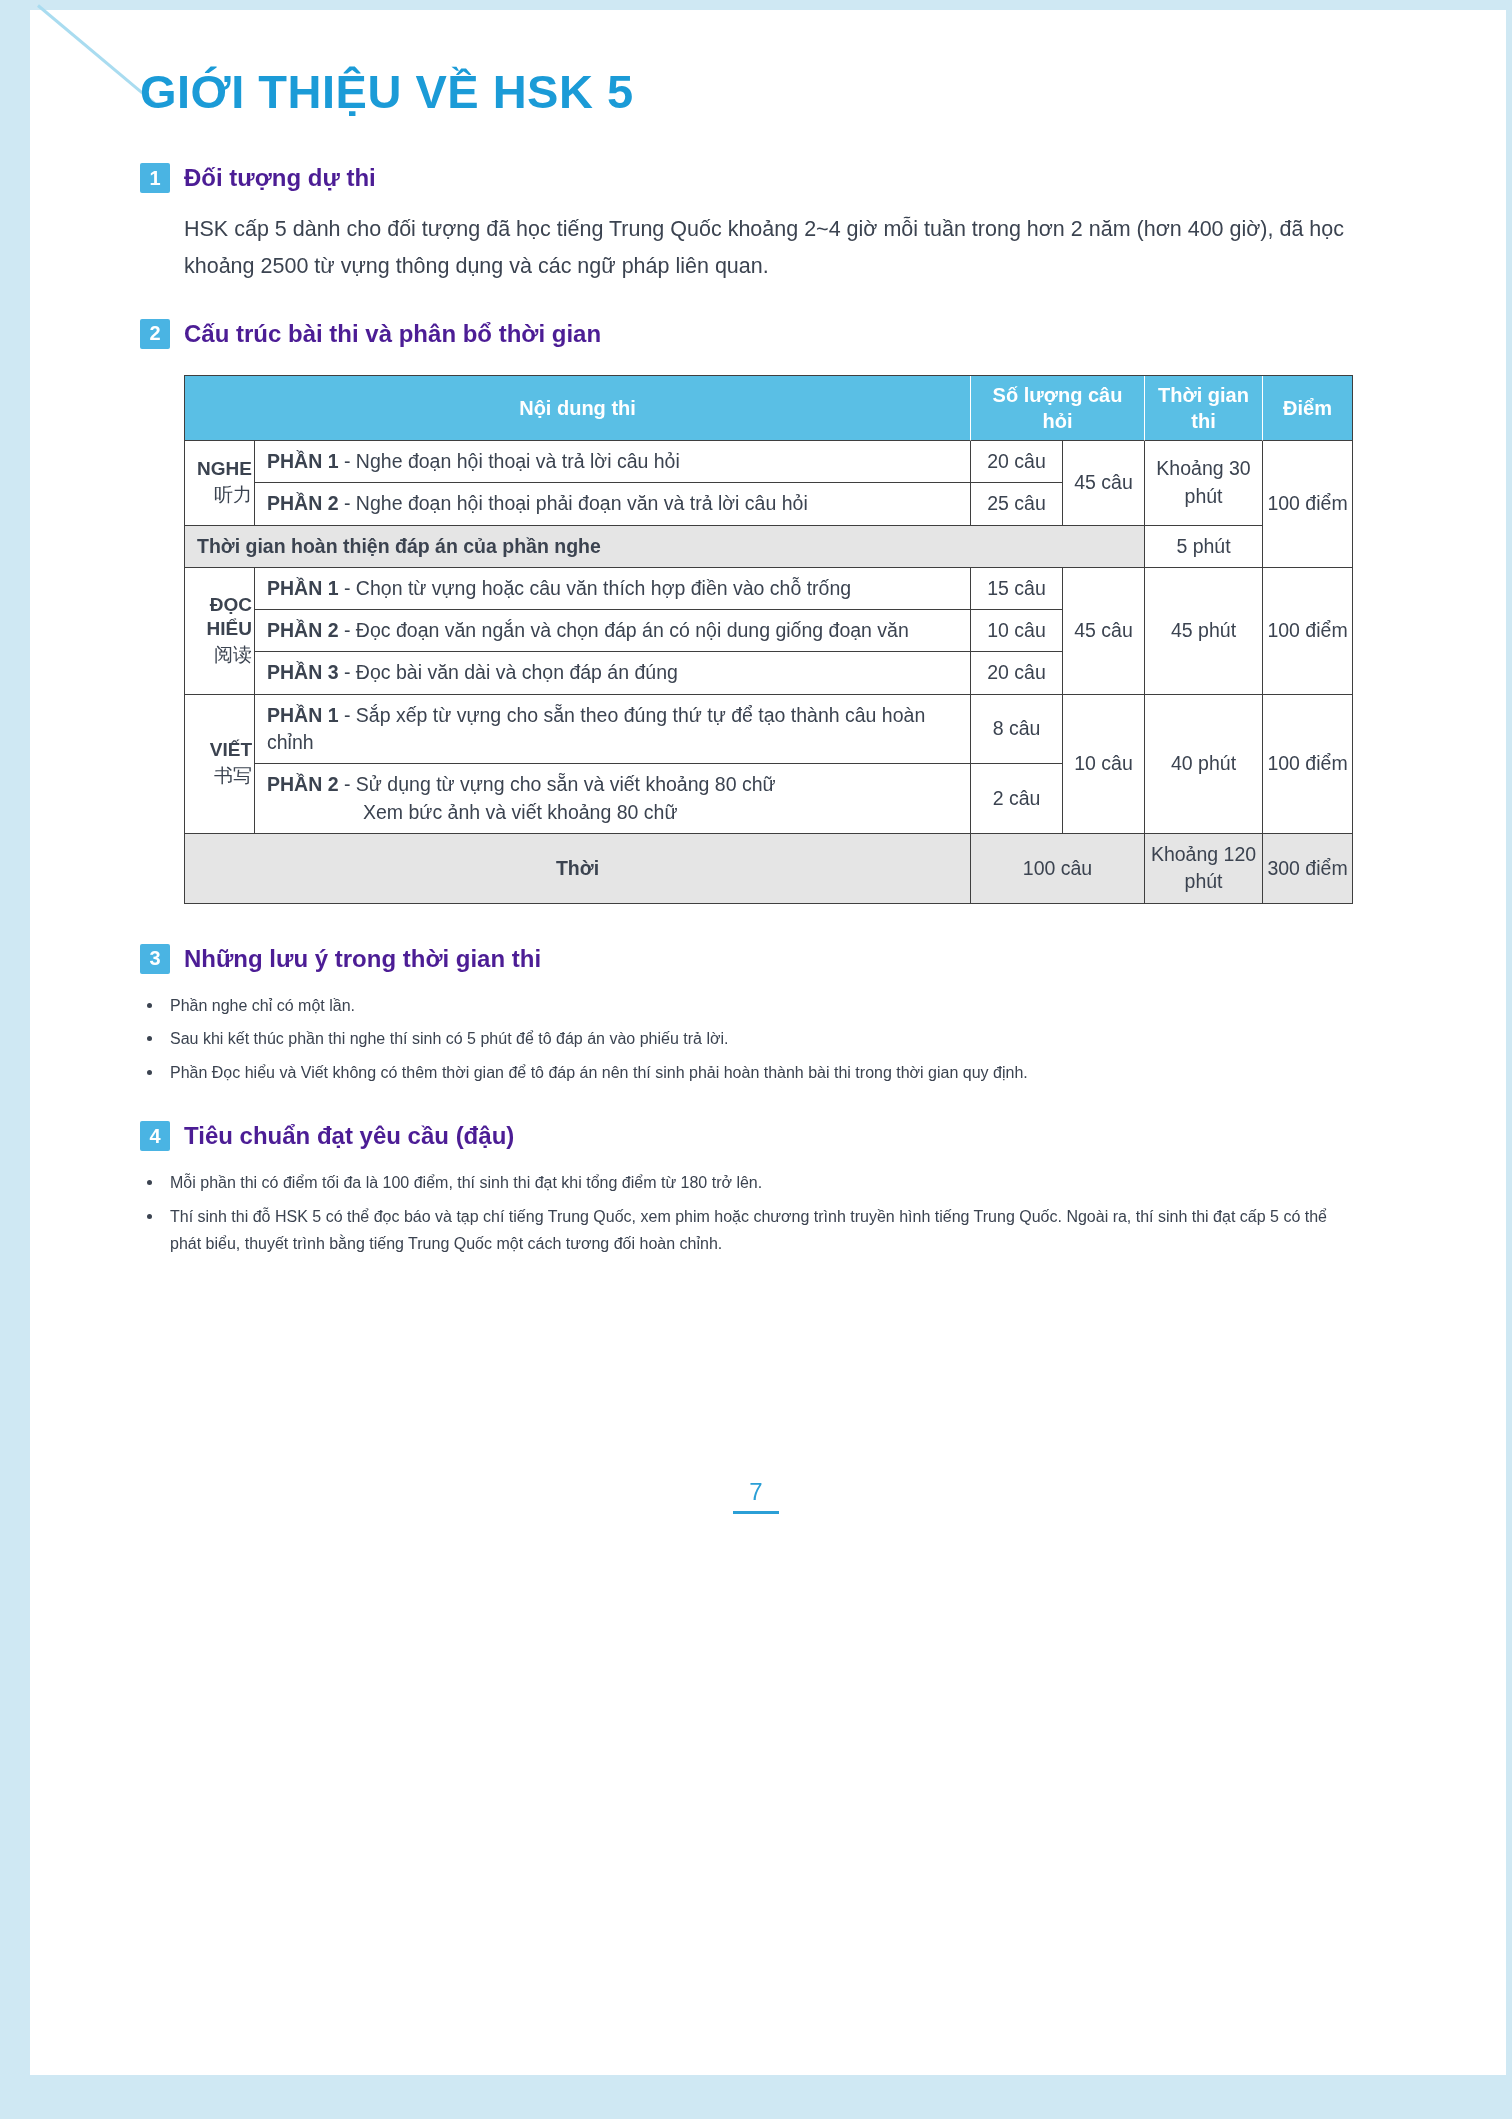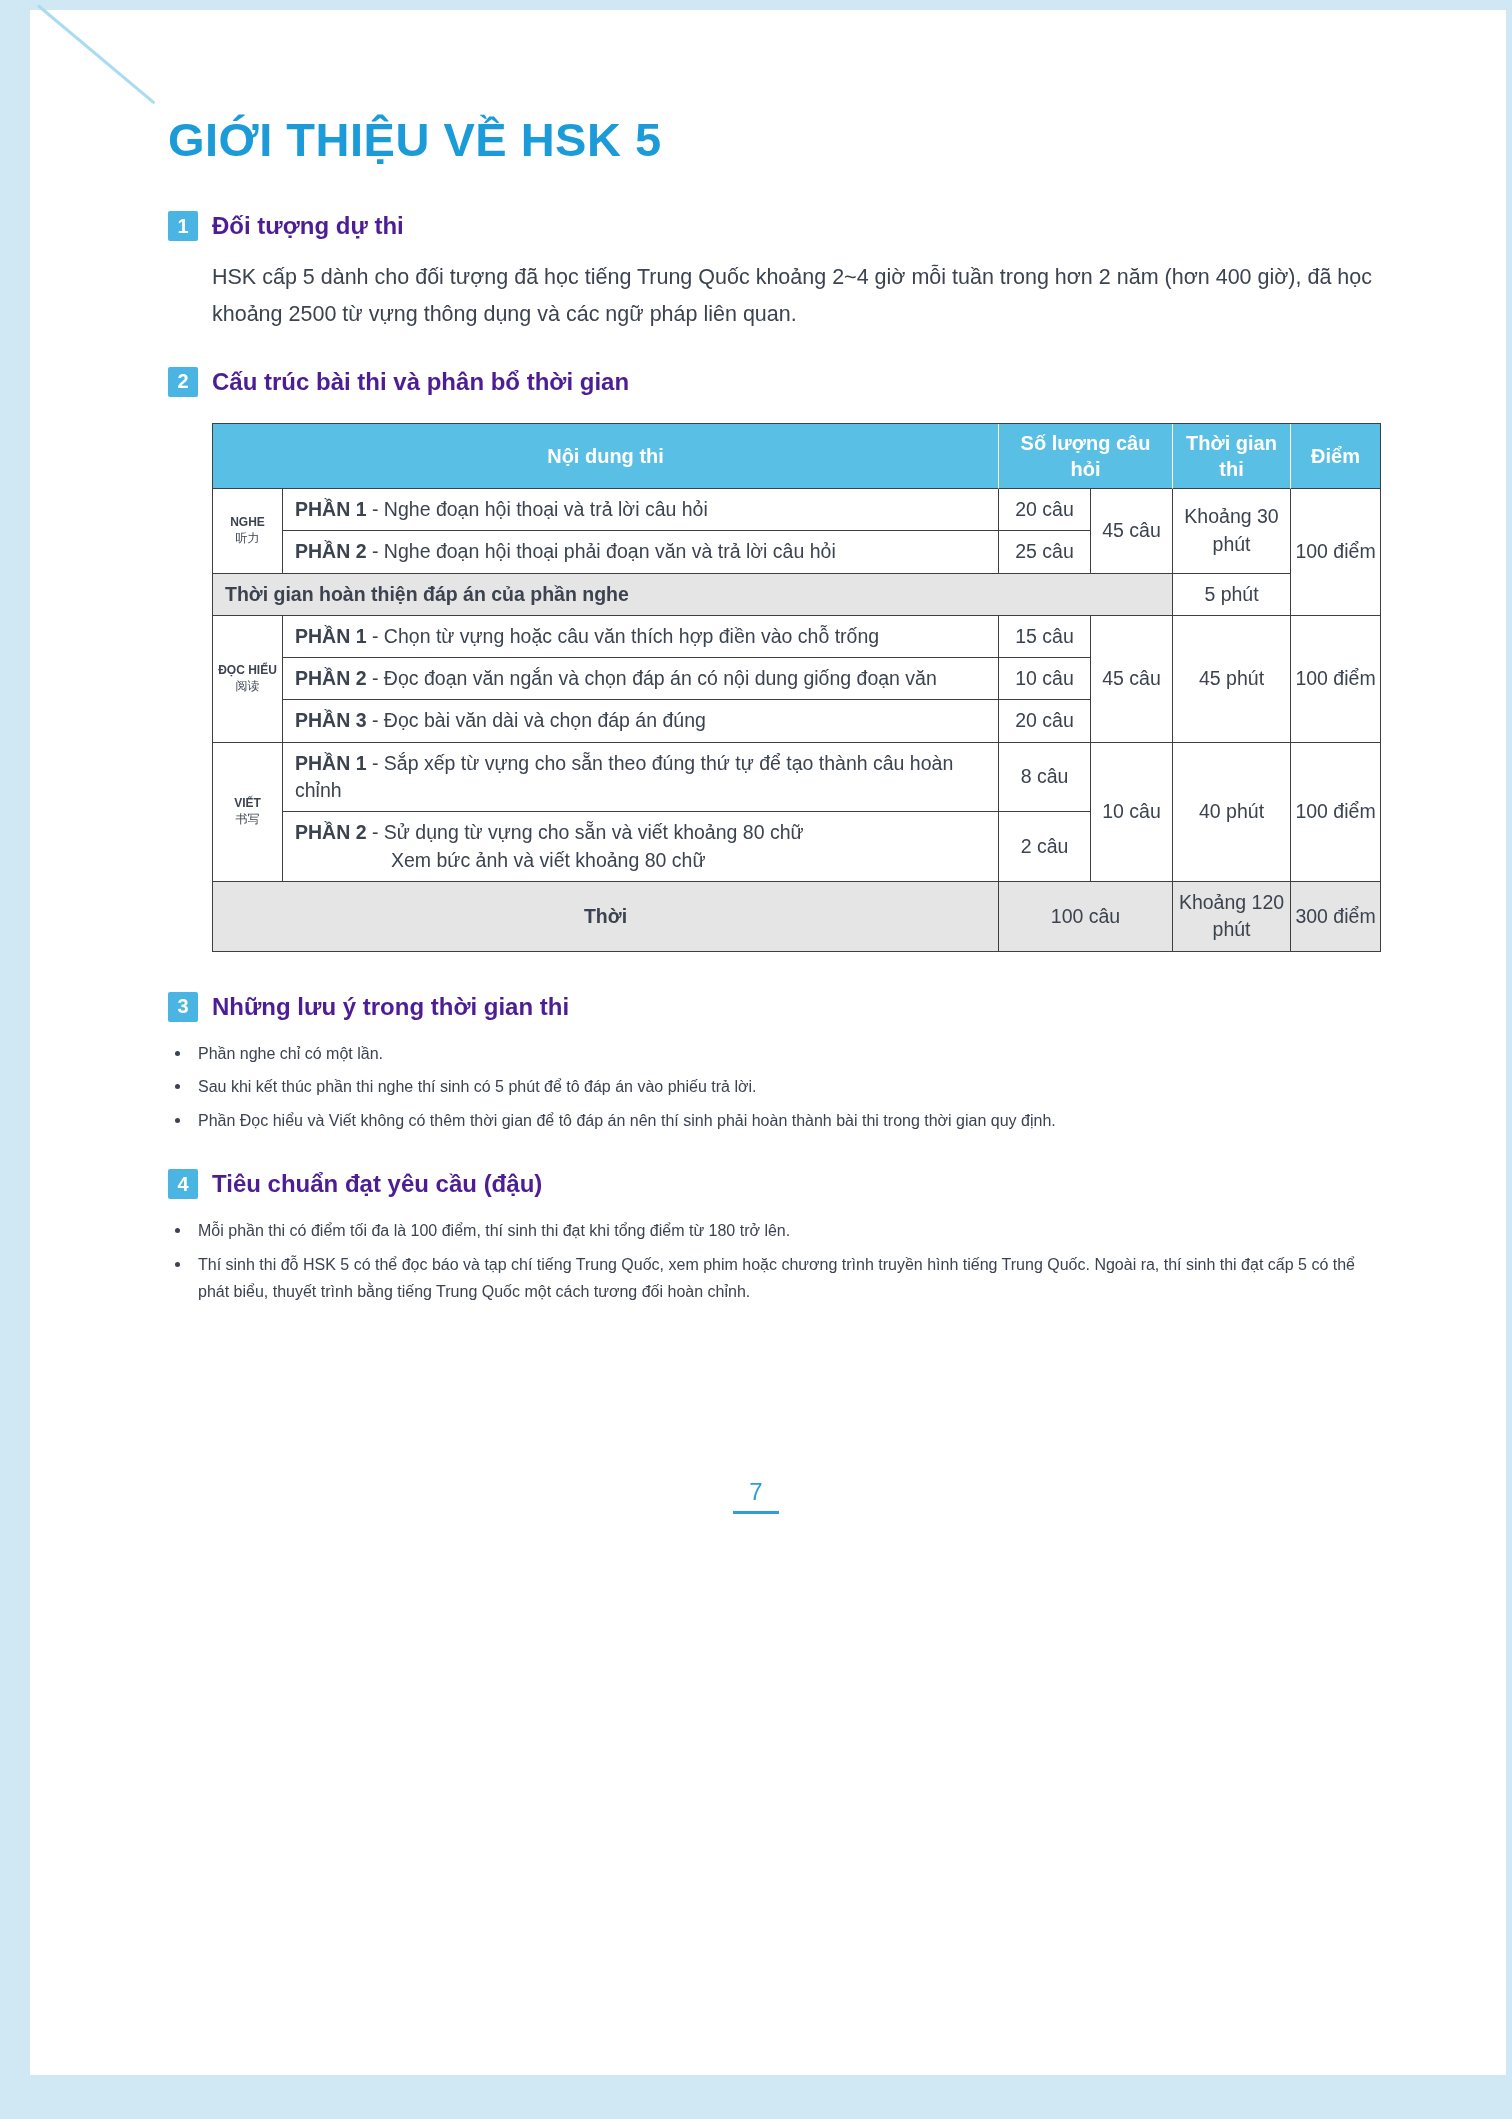--- a/index.html
+++ b/index.html
@@ -22,23 +22,23 @@
   .diagonal-line {
     position: absolute;
     left: 38px; top: 4px;
     width: 152px; height: 3px;
     background: #a9dcf0;
     transform: rotate(40deg);
     transform-origin: 0 50%;
   }
   .content {
     position: absolute;
-    left: 168px; top: 0;
+    left: 140px; top: 0;
     width: 1212px;
-    padding-top: 112px;
+    padding-top: 64px;
     color: #3b4350;
   }
   .doc-title {
     font-size: 47px;
     font-weight: 700;
     color: #1b9bd7;
     letter-spacing: 0.5px;
     margin-bottom: 44px;
   }
   .section { margin-bottom: 34px; }
@@ -111,23 +111,23 @@
     border-bottom: 1px solid #3f3f3f;
     font-size: 19.5px;
     color: #3b4350;
     padding: 7px 12px;
     vertical-align: middle;
     line-height: 1.4;
     background: #ffffff;
   }
   .exam-table td.center { text-align: center; padding: 7px 4px; }
   .exam-table td.section-label {
-    text-align: center;
+    text-align: right;
     padding: 7px 2px;
-    font-size: 12px;
+    font-size: 19px;
   }
   .section-label .vi { font-weight: 700; display: block; line-height: 1.3; }
   .section-label .cn { display: block; line-height: 1.4; }
   .part { font-weight: 700; }
   .exam-table td.gray { background: #e5e5e5; }
   .answer-label { font-weight: 700; }
   .total-label { font-weight: 700; }
   .desc-line2 { padding-left: 96px; }
 
   .page-num-block {

